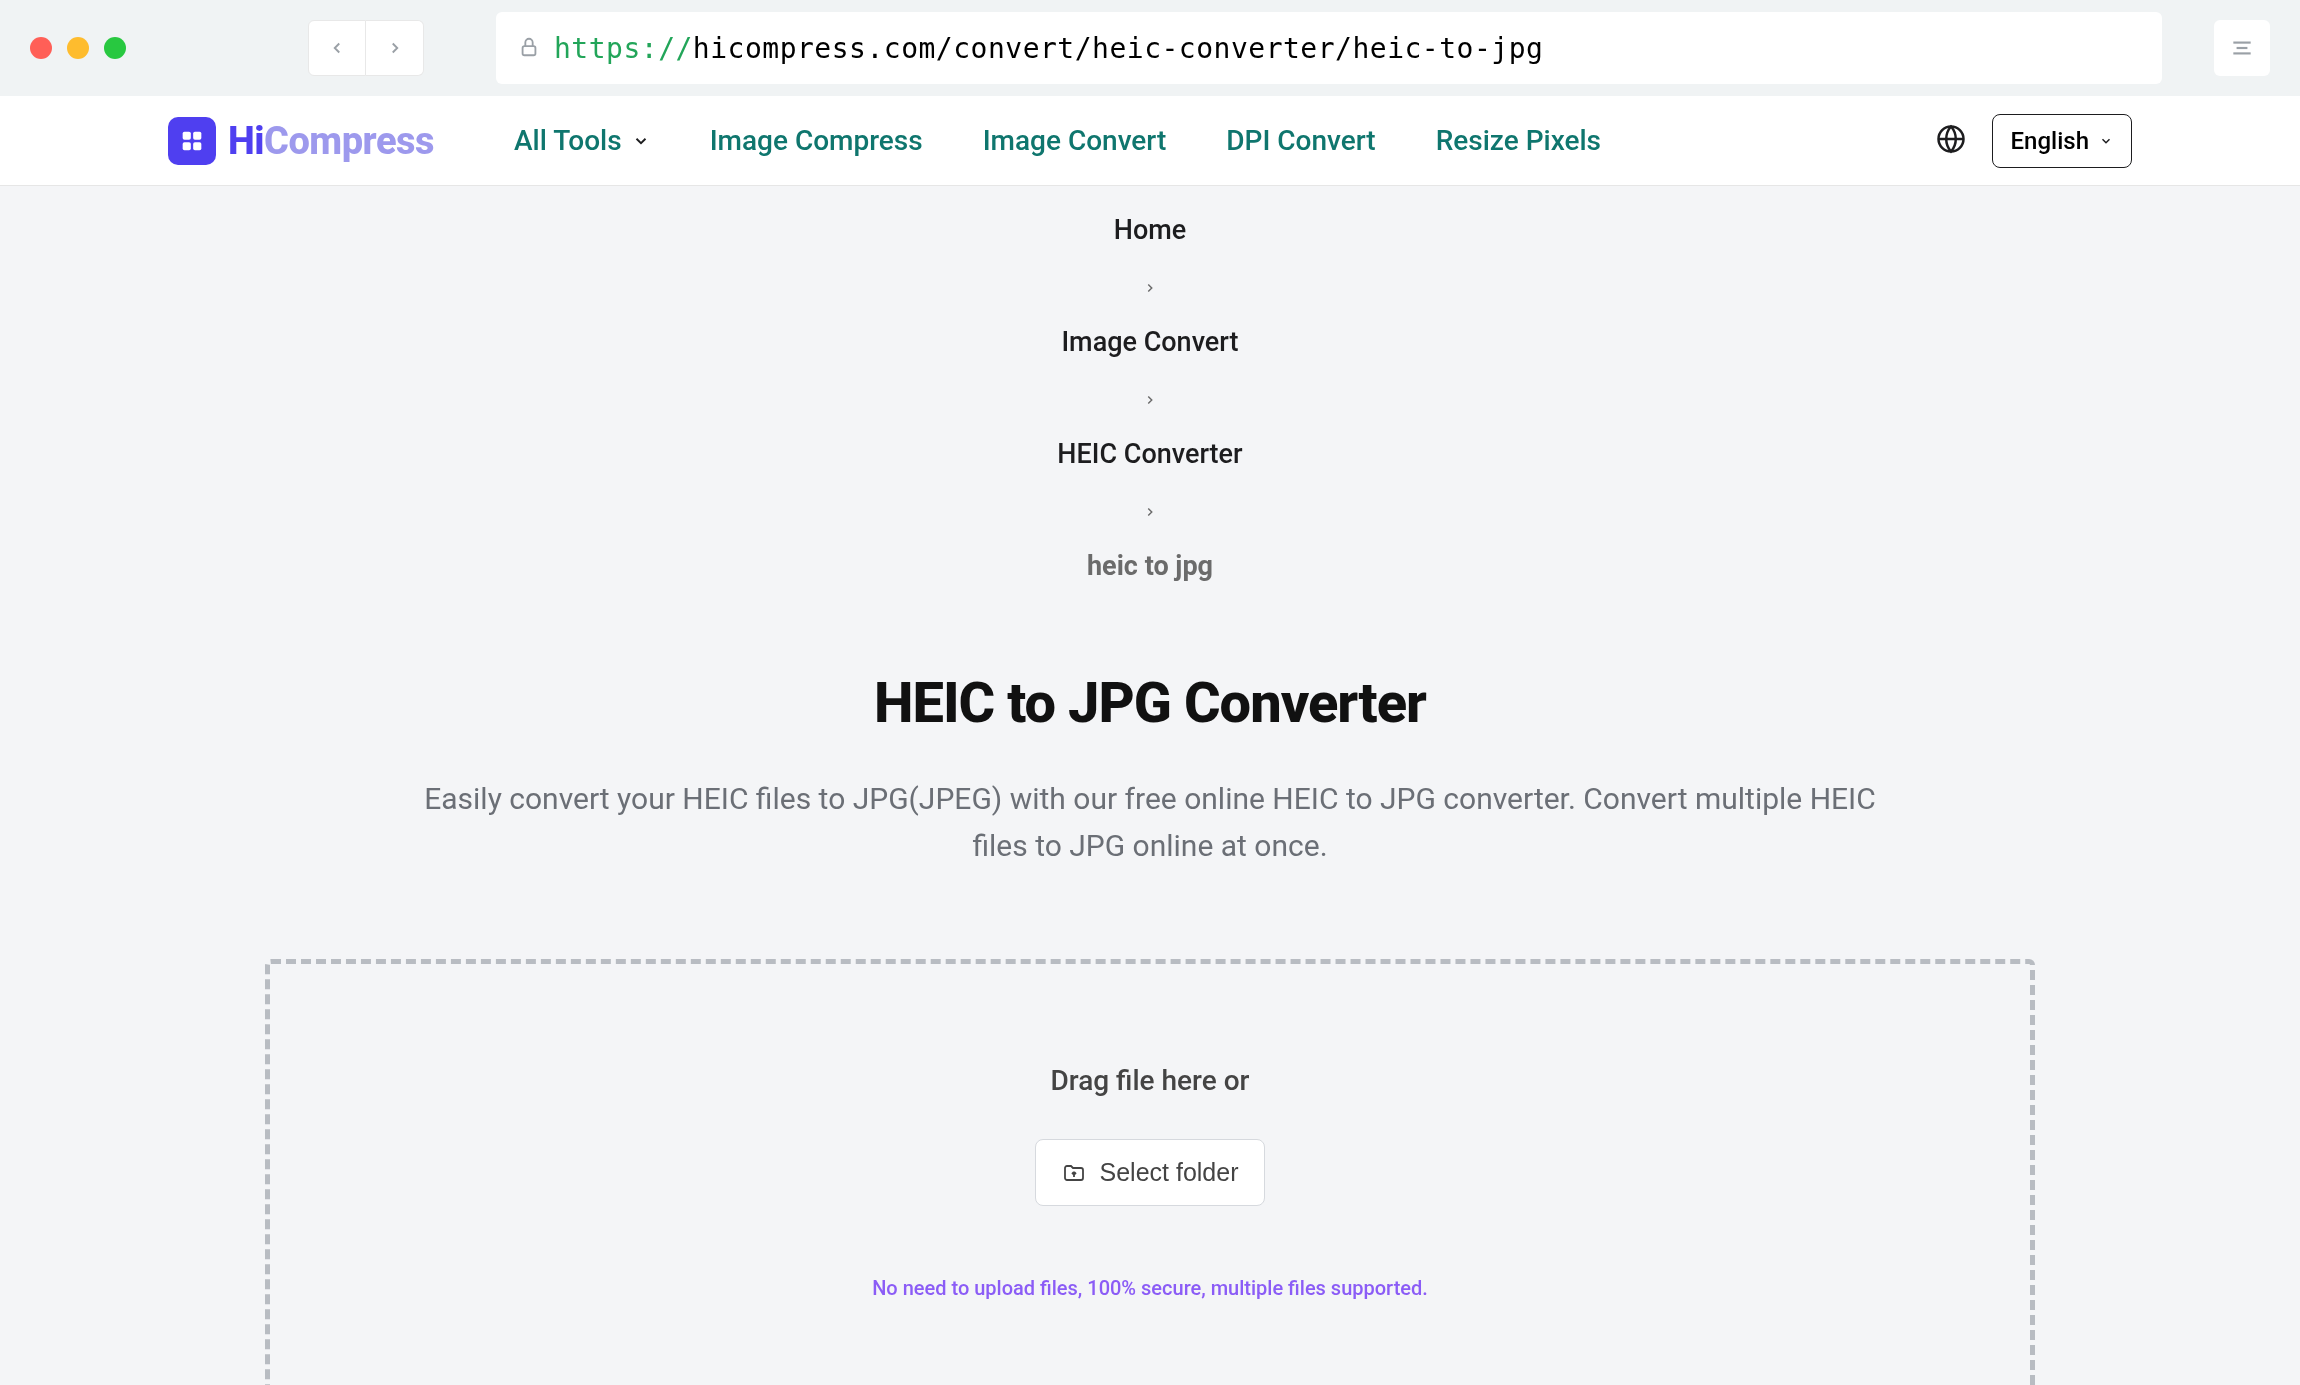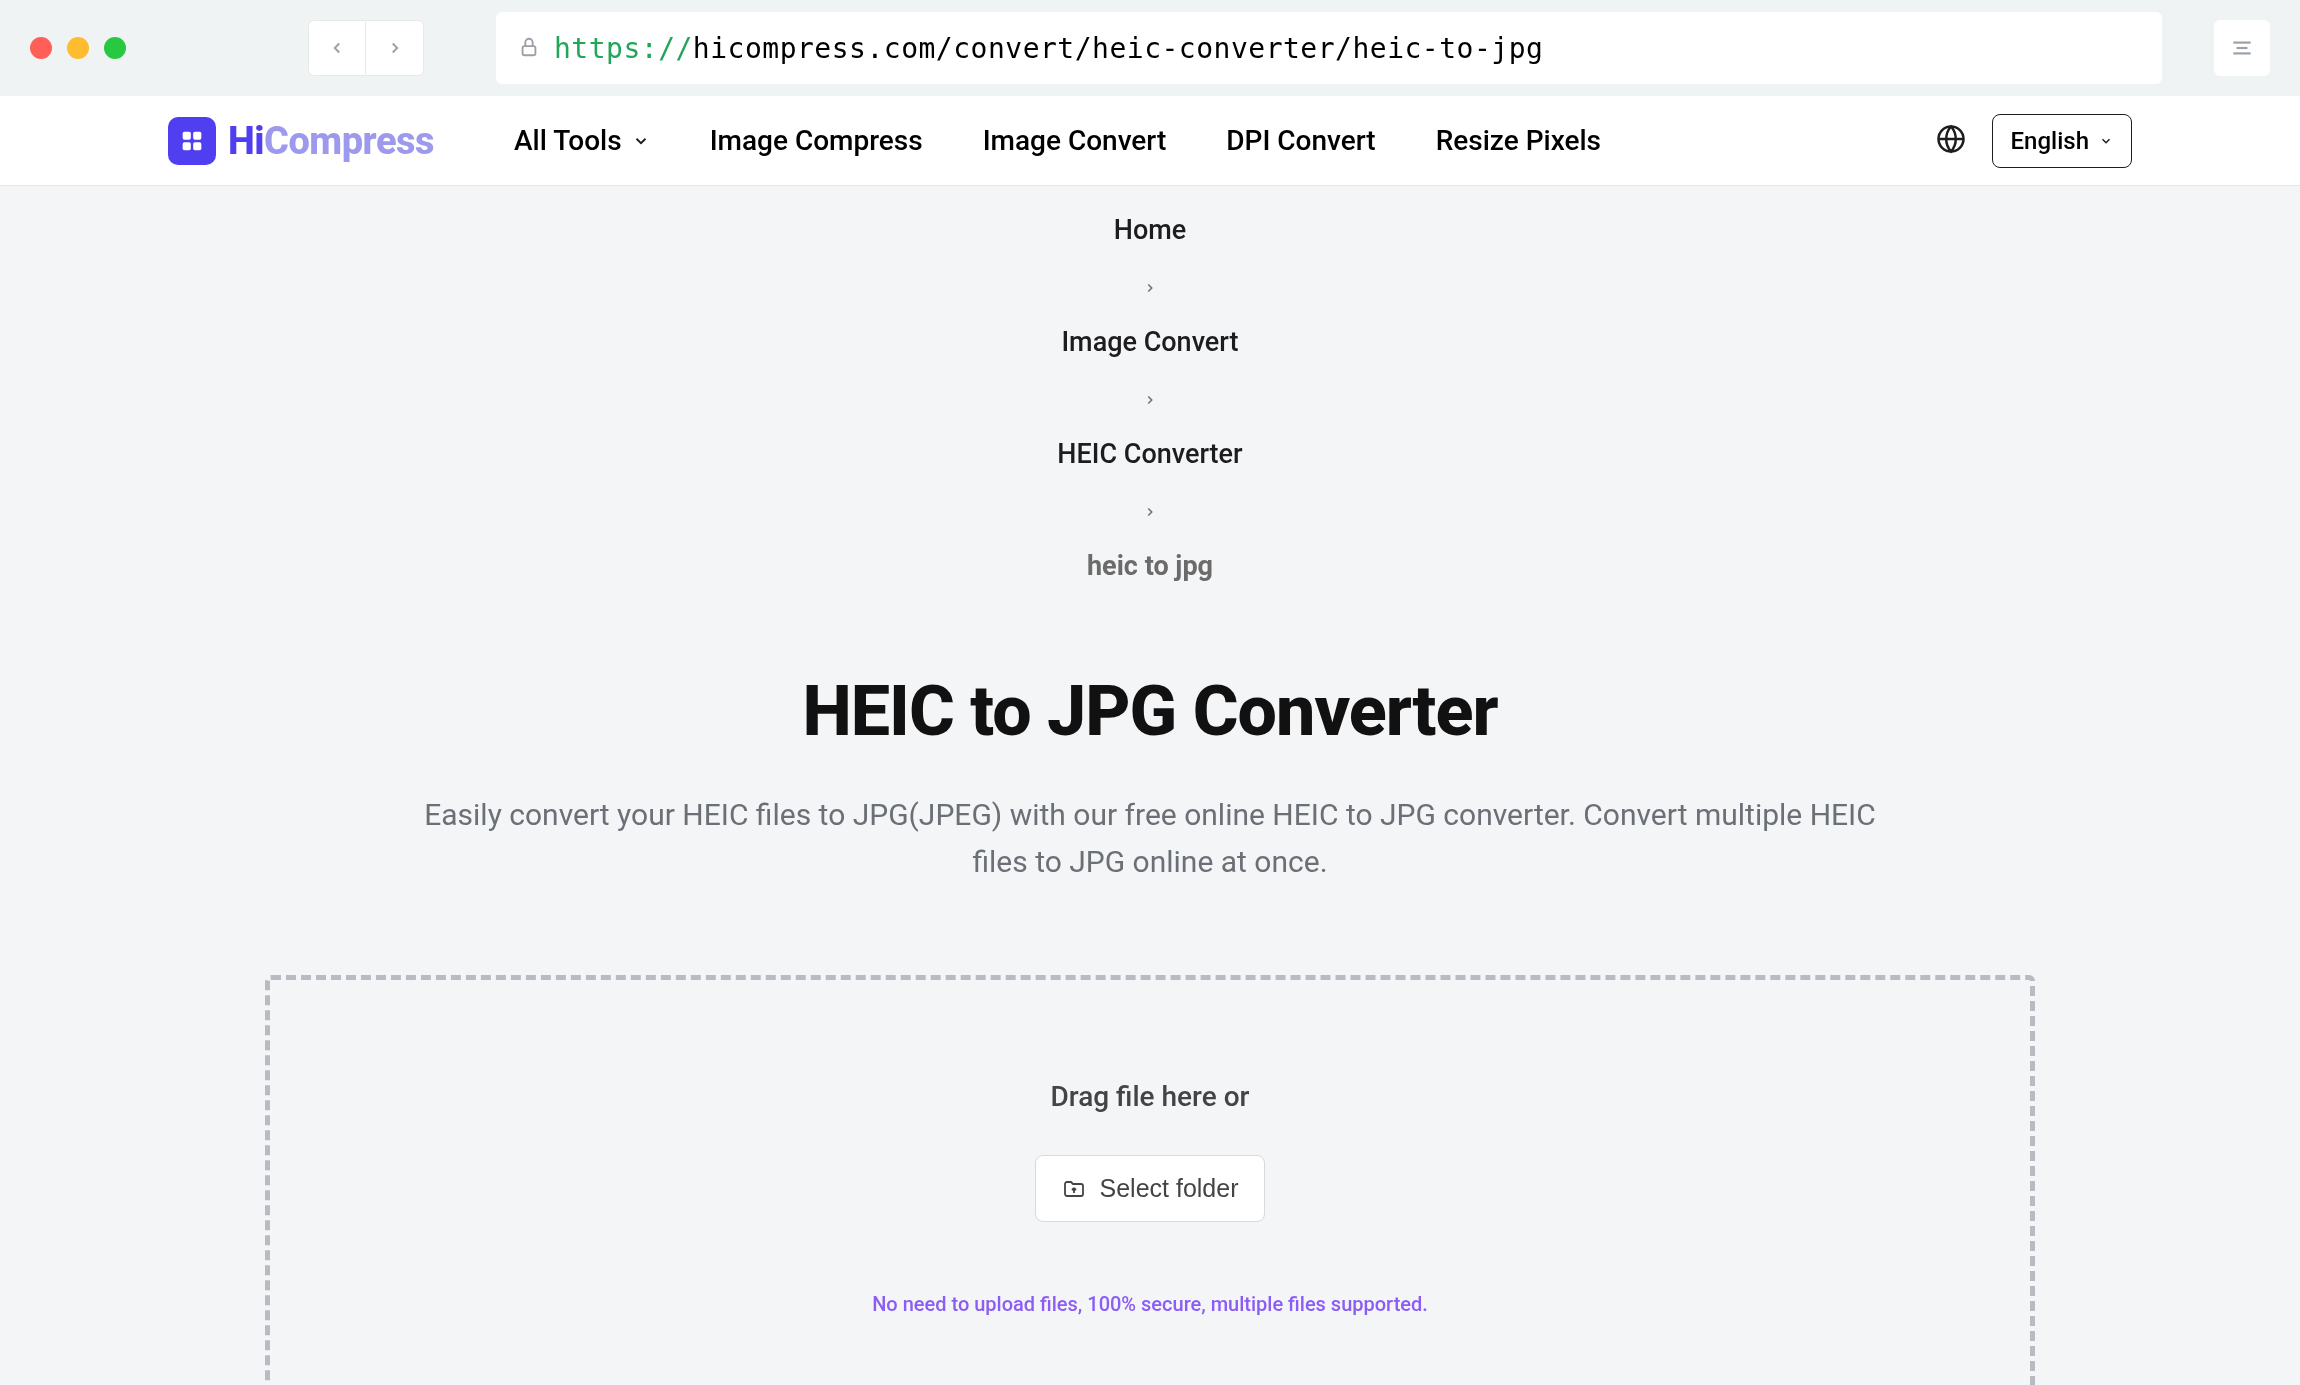--- a/index.html
+++ b/index.html
@@ -29,36 +29,36 @@
 
     
     .site-header { height: 90px; background: #fff; border-bottom: 1px solid #e6e6e6; display: flex; align-items: center; padding: 0 168px 0 168px; }
     .logo { display: flex; align-items: center; gap: 12px; margin-right: 80px; }
     .logo-badge { width: 48px; height: 48px; background: #4f3ff0; border-radius: 10px; display: flex; align-items: center; justify-content: center; color: #fff; font-weight: 800; font-size: 22px; }
     .logo-text { font-size: 38px; font-weight: 800; letter-spacing: -0.5px; }
     .logo-hi { color: #4f3ff0; }
     .logo-compress { color: #9d99ed; }
 
     .nav-links { display: flex; gap: 60px; align-items: center; flex: 1; }
-    .nav-link { font-size: 28px; color: #000000; font-weight: 500; display: flex; align-items: center; gap: 10px; cursor: pointer; }
+    .nav-link { font-size: 28px; color: #0f766e; font-weight: 500; display: flex; align-items: center; gap: 10px; cursor: pointer; }
     .nav-link svg.chev { width: 18px; height: 18px; stroke: #1d1d1f; stroke-width: 2.5; fill: none; }
 
     .header-right { display: flex; align-items: center; gap: 26px; }
     .globe-icon svg { width: 30px; height: 30px; stroke: #1d1d1f; stroke-width: 2; fill: none; }
     .lang-select { border: 1.5px solid #1d1d1f; border-radius: 8px; padding: 12px 18px; font-size: 24px; display: flex; align-items: center; gap: 10px; cursor: pointer; font-weight: 500; }
     .lang-select svg { width: 14px; height: 14px; stroke: #1d1d1f; stroke-width: 2.5; fill: none; }
 
     
     .breadcrumb { padding: 28px 168px; display: flex; align-items: center; gap: 24px; font-size: 27px; color: #1d1d1f; font-weight: 500; flex-direction: column; }
     .breadcrumb-sep svg { width: 14px; height: 14px; stroke: #6b6b6b; stroke-width: 2.5; fill: none; }
     .breadcrumb-current { color: #6b6b6b; font-weight: 700; }
 
     
     .main { padding: 60px 168px 0; text-align: center; }
-    .page-title { font-size: 70px; font-weight: 800; color: #111; margin-bottom: 40px; letter-spacing: -1px; }
+    .page-title { font-size: 56px; font-weight: 800; color: #111; margin-bottom: 40px; letter-spacing: -1px; }
     .page-subtitle { font-size: 30px; color: #6b6f76; line-height: 1.55; max-width: 1500px; margin: 0 auto 90px; font-weight: 400; }
 
     
     .dropzone { border: 5px dashed #b8bcc2; border-radius: 6px; max-width: 1770px; margin: 0 auto; padding: 100px 40px 130px; display: flex; flex-direction: column; align-items: center; }
     .dz-label { font-size: 28px; color: #444; margin-bottom: 42px; font-weight: 500; }
     .dz-buttons { display: flex; align-items: center; gap: 30px; margin-bottom: 70px; }
 
     .choose-btn { background: #4f3ff0; color: #fff; border: none; border-radius: 999px; padding: 24px 48px; font-size: 28px; font-weight: 700; display: flex; align-items: center; gap: 16px; cursor: pointer; }
     .choose-btn svg { width: 28px; height: 28px; fill: #fff; }
 

